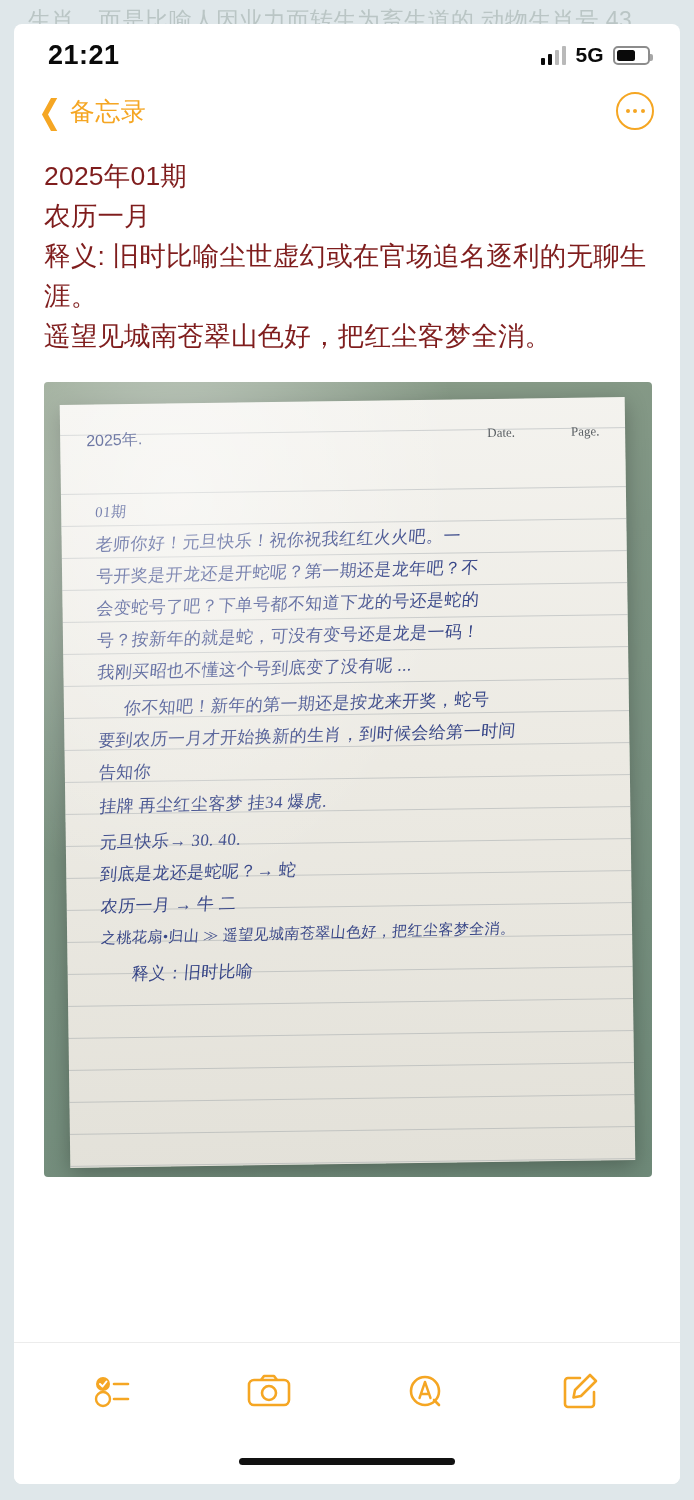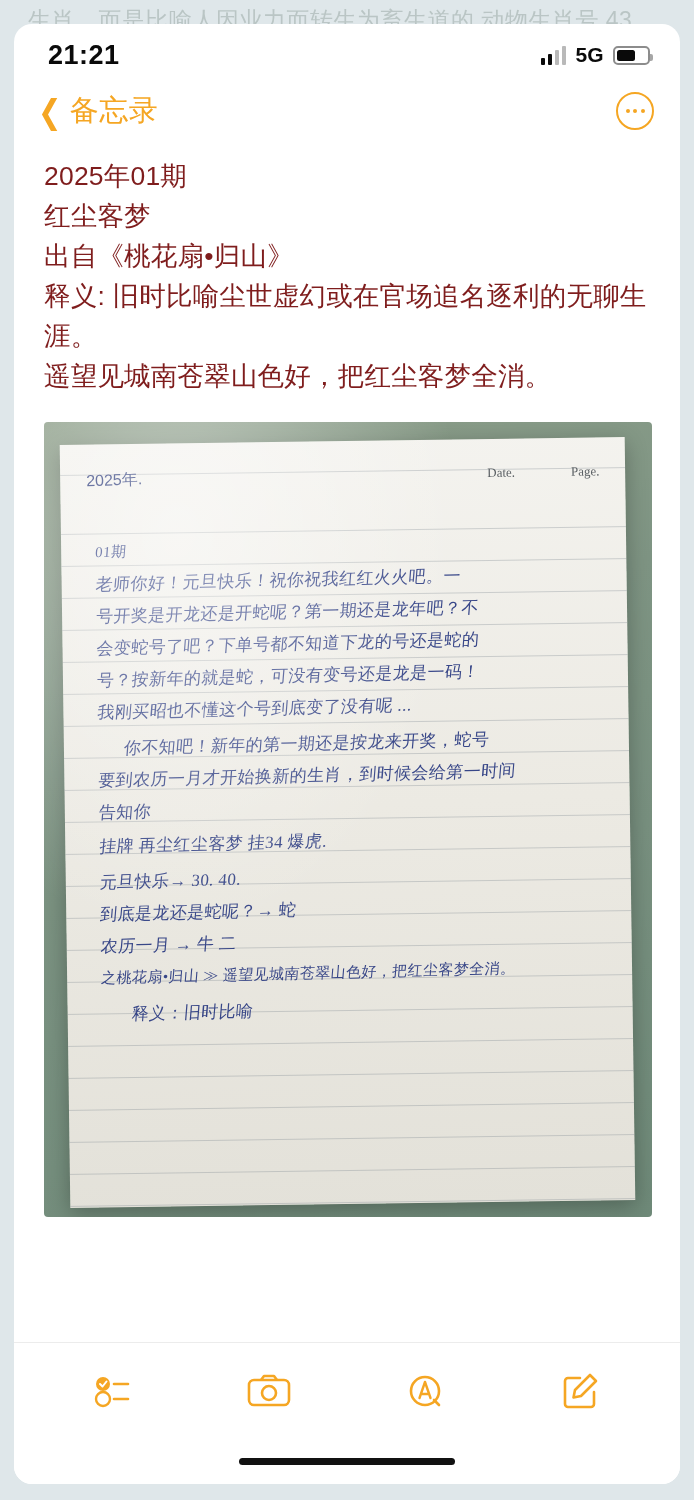--- a/index.html
+++ b/index.html
@@ -31,21 +31,21 @@
   }
 
   
   .screen {
     position: absolute;
     top: 24px;
     left: 14px;
     right: 14px;
     bottom: 16px;
     background: #ffffff;
-    border-radius: 18px;
+    border-radius: 8px;
     overflow: hidden;
     display: flex;
     flex-direction: column;
   }
 
   
   .statusbar {
     height: 56px;
     display: flex;
     align-items: center;
@@ -130,21 +130,21 @@
     cursor: pointer;
   }
   .nav-back .chev {
     font-size: 33px;
     line-height: 33px;
     font-weight: 300;
     color: #f5a623;
     transform: scaleX(0.85);
   }
   .nav-back-label {
-    font-size: 29px;
+    font-size: 25px;
     color: #f5a623;
     letter-spacing: 0.5px;
   }
   .more-btn {
     width: 38px;
     height: 38px;
     border-radius: 50%;
     border: 2px solid #f5a623;
     display: flex;
     align-items: center;
@@ -317,22 +317,21 @@
       </div>
       <div class="more-btn">
         <span></span>
         <span></span>
         <span></span>
       </div>
     </div>
 
     <div class="note-body">
       <div class="note-line">2025年01期</div>
-      <div class="note-line">红尘客梦</div>
-      <div class="note-line">出自《桃花扇•归山》</div>
+      <div class="note-line">农历一月</div>
       <div class="note-line">释义: 旧时比喻尘世虚幻或在官场追名逐利的无聊生涯。</div>
       <div class="note-line">遥望见城南苍翠山色好，把红尘客梦全消。</div>
 
       <div class="photo-wrap">
         <div class="photo">
           <div class="paper">
             <div class="rules"></div>
             <div class="hdr">
               <div class="yr">2025年.</div>
               <div class="dp">

